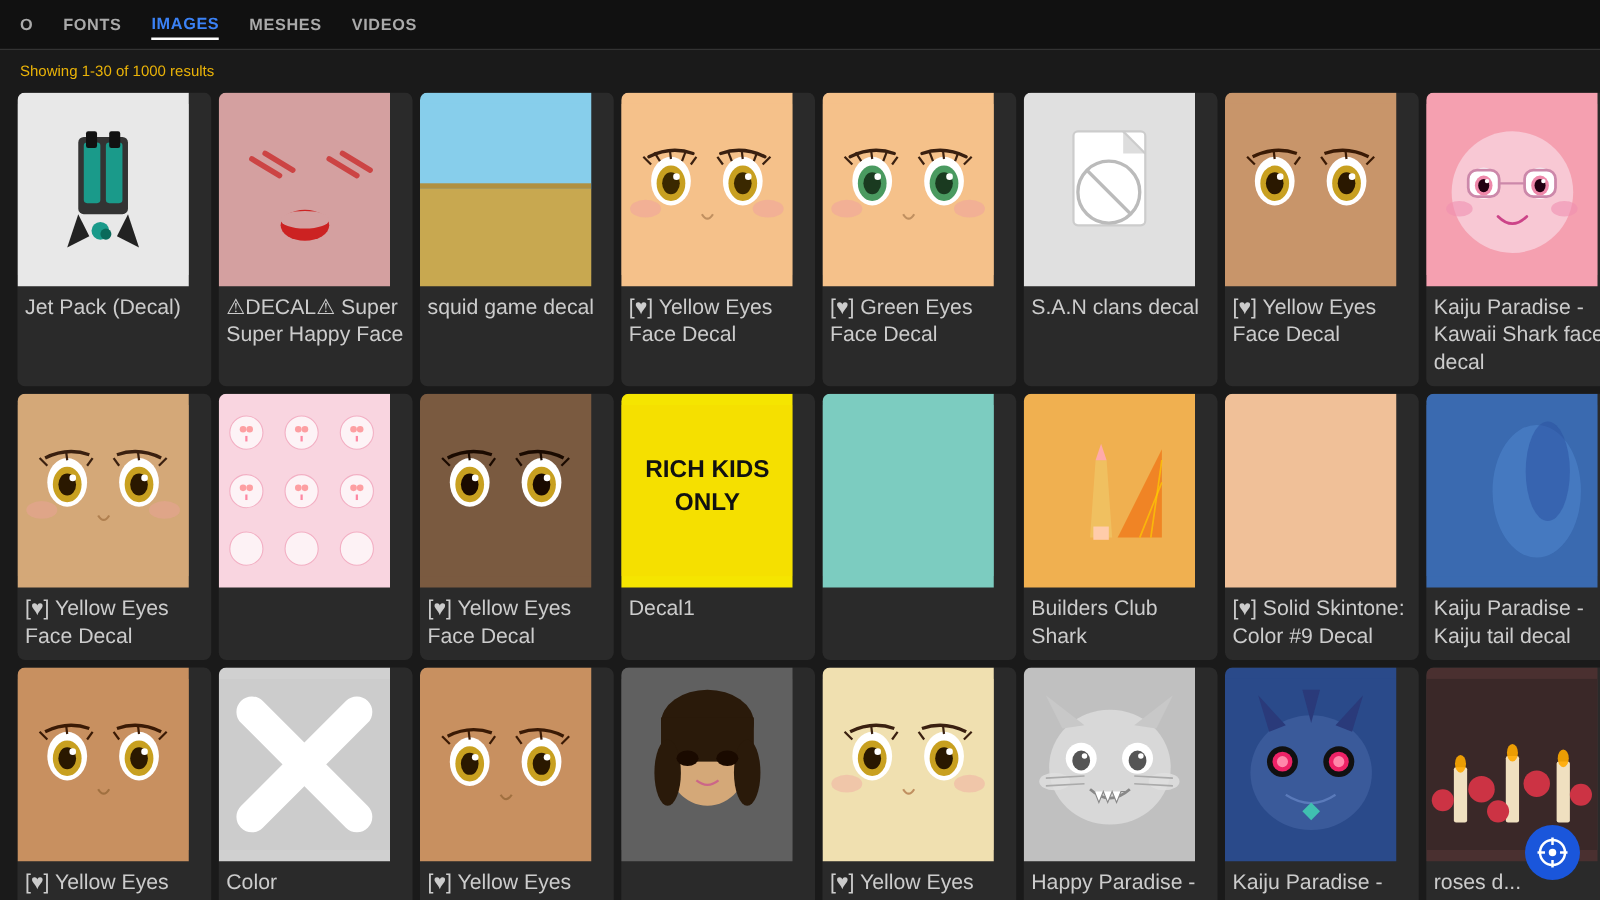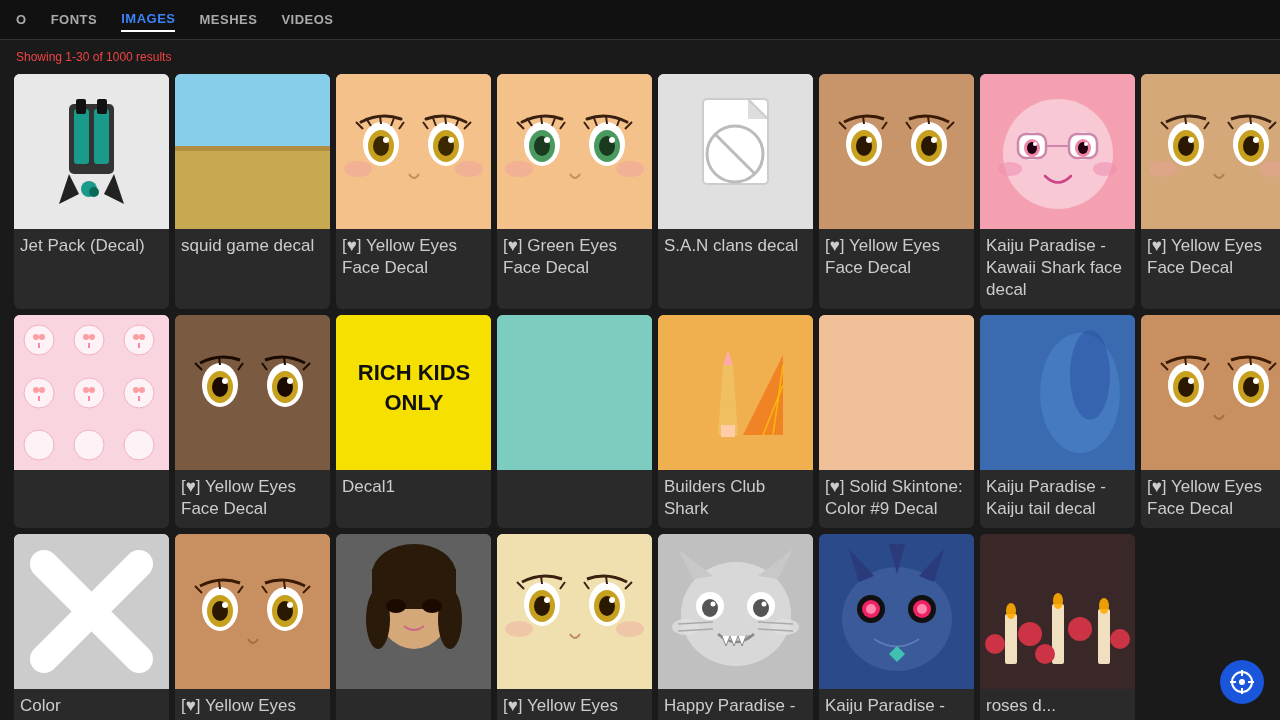--- a/index.html
+++ b/index.html
@@ -29,39 +29,39 @@
       padding: 4px 0;
       text-transform: uppercase;
       letter-spacing: 0.5px;
     }
     .nav-item.active {
       color: #3b82f6;
       border-bottom: 2px solid #fff;
     }
     .results-info {
       padding: 10px 16px;
-      color: #ef4444;
+      color: #eab308;
       font-size: 12px;
     }
     .grid {
       display: grid;
       grid-template-columns: repeat(8, 155px);
       gap: 6px;
       padding: 0 14px;
       overflow: hidden;
     }
     .card {
       background: #2a2a2a;
       border-radius: 6px;
       overflow: hidden;
       cursor: pointer;
       width: 155px;
     }
     .card-thumb {
-      width: 155px;
+      width: 137px;
       height: 155px;
       background: #3a3a3a;
       display: flex;
       align-items: center;
       justify-content: flex-end;
       overflow: hidden;
       position: relative;
     }
     .card-label {
       padding: 6px 6px 8px 6px;
@@ -190,20 +190,36 @@
         <polygon points="100,100 110,130 90,120" fill="#222"></polygon>
         <rect x="62" y="25" width="10" height="15" rx="2" fill="#111"></rect>
         <rect x="83" y="25" width="10" height="15" rx="2" fill="#111"></rect>
         <circle cx="75" cy="115" r="8" fill="#1a9a8a"></circle>
         <circle cx="80" cy="118" r="5" fill="#0a6a5a"></circle>
       </svg>
     </div>
     <div class="card-label">Jet Pack (Decal)</div>
   </div>
 
+  <div class="card">
+    <div class="card-thumb thumb-decal-happy">
+      <svg viewBox="0 0 155 155" xmlns="http://www.w3.org/2000/svg">
+        <rect width="155" height="155" fill="#d4a0a0"></rect>
+
+        <line x1="30" y1="50" x2="55" y2="65" stroke="#cc4444" stroke-width="5" stroke-linecap="round"></line>
+        <line x1="42" y1="45" x2="67" y2="60" stroke="#cc4444" stroke-width="5" stroke-linecap="round"></line>
+        <line x1="100" y1="50" x2="125" y2="65" stroke="#cc4444" stroke-width="5" stroke-linecap="round"></line>
+        <line x1="112" y1="45" x2="137" y2="60" stroke="#cc4444" stroke-width="5" stroke-linecap="round"></line>
+
+        <ellipse cx="78" cy="110" rx="22" ry="14" fill="#cc2222"></ellipse>
+        <ellipse cx="78" cy="105" rx="22" ry="8" fill="#d4a0a0"></ellipse>
+      </svg>
+    </div>
+    <div class="card-label">⚠DECAL⚠ Super Super Happy Face</div>
+  </div>
 
   <div class="card">
     <div class="card-thumb thumb-squid">
       <svg viewBox="0 0 155 155" xmlns="http://www.w3.org/2000/svg">
         <rect width="155" height="155" fill="#87ceeb"></rect>
         <rect y="77" width="155" height="78" fill="#c8a850"></rect>
 
         <rect y="72" width="155" height="5" fill="#b09040"></rect>
       </svg>
     </div>

